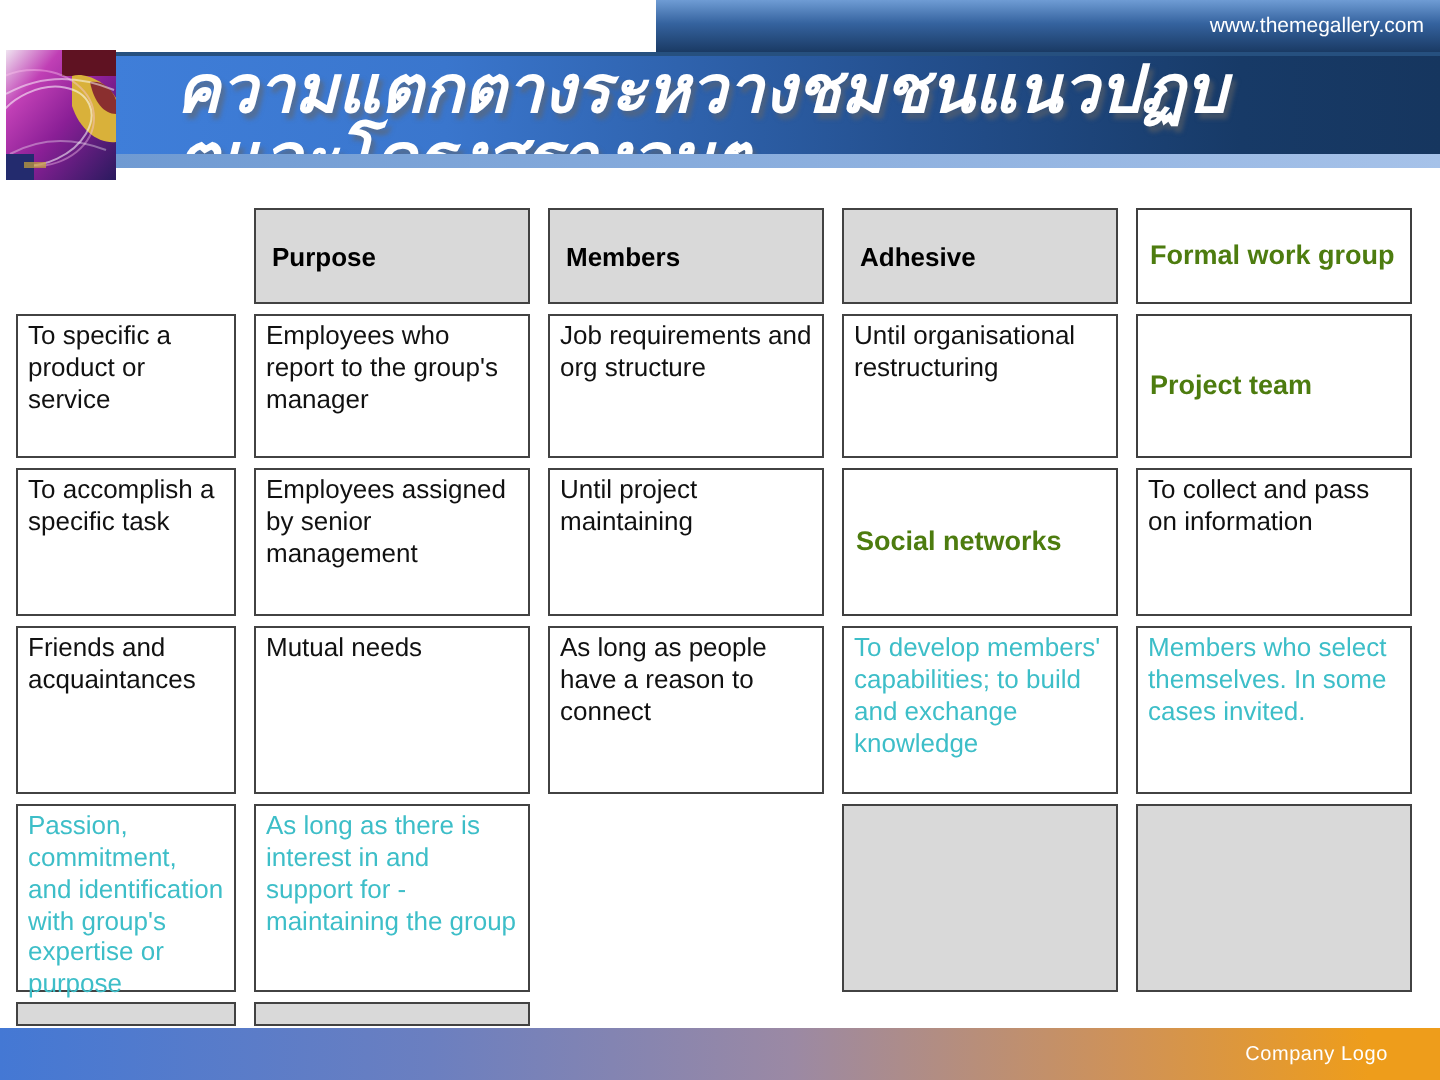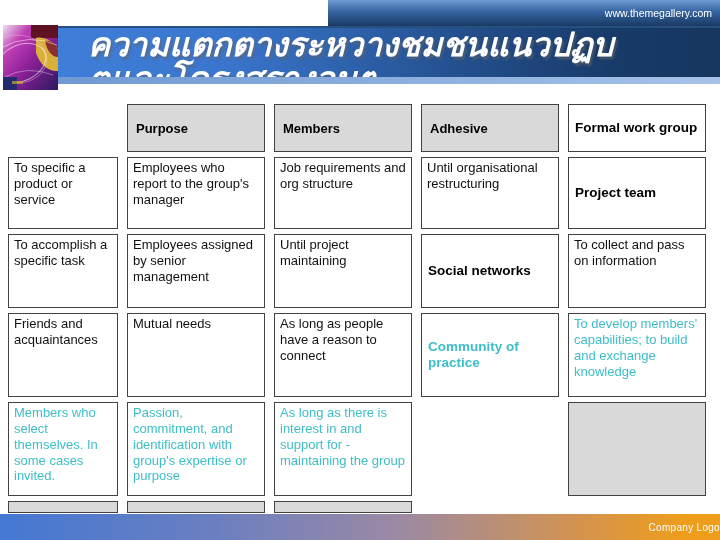--- a/index.html
+++ b/index.html
@@ -49,37 +49,38 @@
     grid-template-rows: 48px 72px 74px 84px 94px 12px;
     column-gap: 9px; row-gap: 5px;
   }
   .hcell {
     background: #d9d9d9; border: 1px solid #424242;
     font-weight: bold; font-size: 13px; color: #000;
     display: flex; align-items: center; padding-left: 8px;
   }
   .lcell {
     background: #ffffff; border: 1px solid #3f3f3f;
-    font-weight: bold; font-size: 13.5px; line-height: 1.2; color: #000000;
+    font-weight: bold; font-size: 13.5px; line-height: 1.2; color: #4d7c0f;
     display: flex; align-items: center; padding: 2px 6px;
   }
   .cell {
     background: #ffffff; border: 1px solid #424242;
     font-size: 13px; line-height: 1.22; color: #111;
     padding: 2px 5px;
   }
   .gcell { background: #d9d9d9; border: 1px solid #424242; }
   .blank { background: transparent; }
   .teal, .teal * { color: #3dbec8 !important; }
 
   
   .bottom-bar {
     position: absolute; left: 0; top: 514px; width: 720px; height: 26px;
     background: linear-gradient(90deg, #4478d4 0%, #6b7fc0 30%, #9b89a4 55%, #cf9258 78%, #ee9d1b 95%);
     display: flex; align-items: center; justify-content: flex-end;
+    padding-right: 26px;
   }
   .company { color: #ffffff; font-size: 10px; letter-spacing: 0.3px; }
 </style>
 </head>
 <body>
 
 <div>
 
   <div class="top-strip">
     <span class="url">www.themegallery.com</span>
@@ -133,21 +134,20 @@
     <div class="cell">To accomplish a specific task</div>
     <div class="cell">Employees assigned by senior management</div>
     <div class="cell">Until project maintaining</div>
 
     <div class="lcell">Social networks</div>
     <div class="cell">To collect and pass on information</div>
     <div class="cell">Friends and acquaintances</div>
     <div class="cell">Mutual needs</div>
     <div class="cell">As long as people have a reason to connect</div>
 
-    <div class="lcell teal">Community of practice</div>
     <div class="cell teal">To develop members' capabilities; to build and exchange knowledge</div>
     <div class="cell teal">Members who select themselves. In some cases invited.</div>
     <div class="cell teal">Passion, commitment, and identification with group's expertise or purpose</div>
     <div class="cell teal">As long as there is interest in  and support for - maintaining the group</div>
 
     <div class="blank"></div>
     <div class="gcell"></div>
     <div class="gcell"></div>
     <div class="gcell"></div>
     <div class="gcell"></div>

